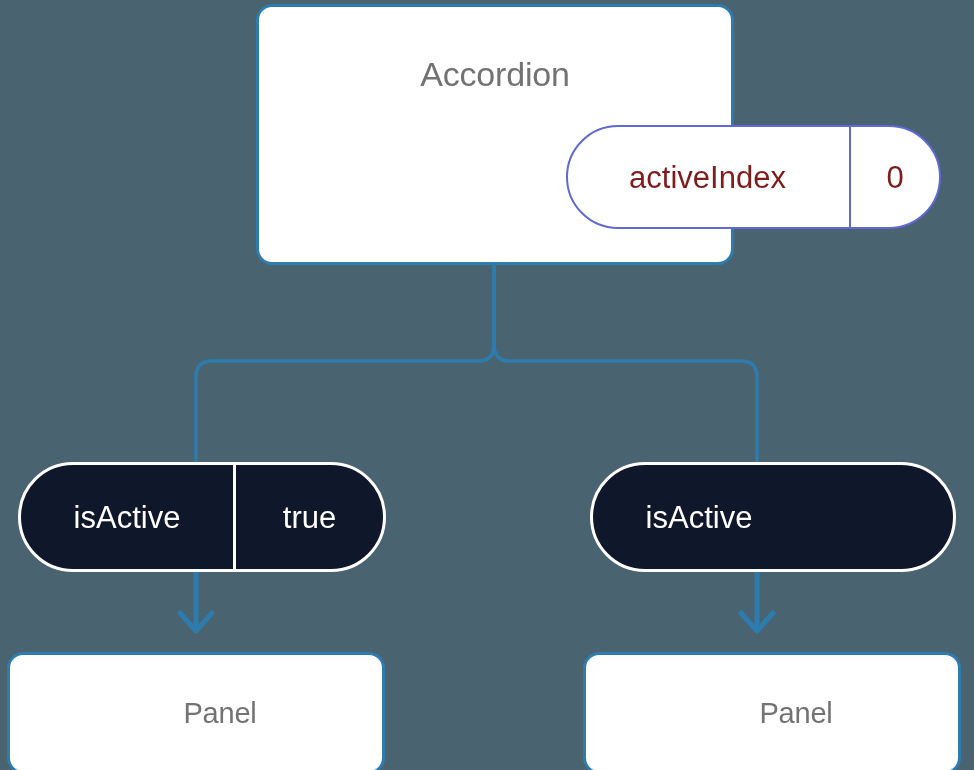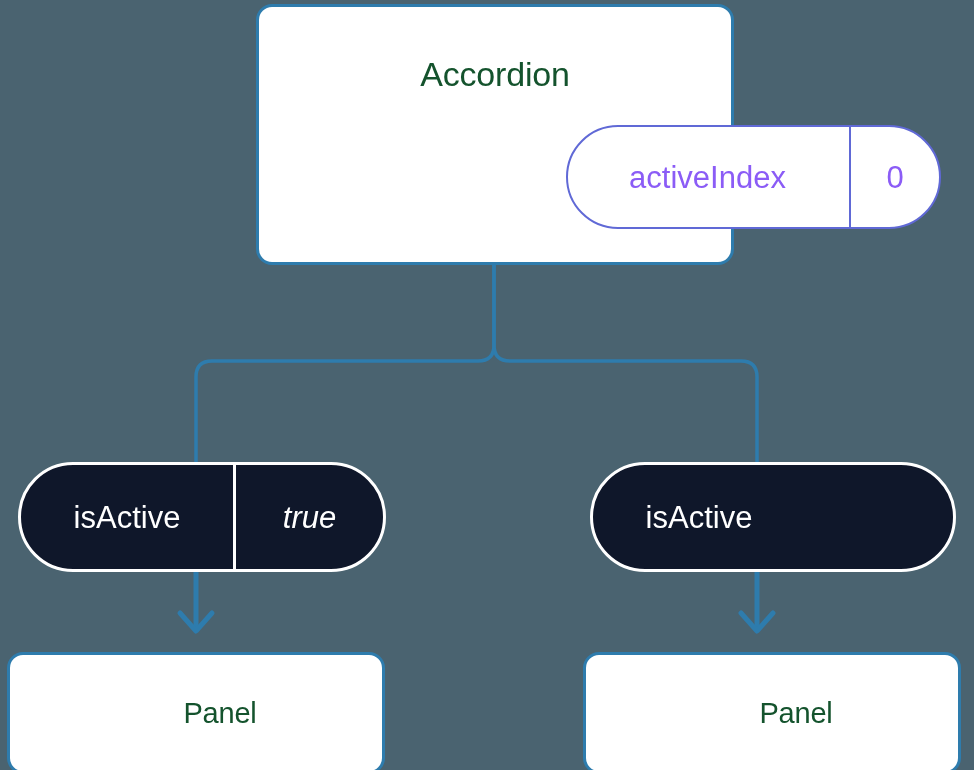--- a/index.html
+++ b/index.html
@@ -34,21 +34,21 @@
     position: absolute;
     background: #ffffff;
     border: 3px solid #2e7cad;
     border-radius: 16px;
     box-sizing: border-box;
     display: flex;
     flex-direction: column;
     align-items: center;
   }
   .card-title {
-    color: #14532d;
+    color: #737373;
     font-size: 34px;
     line-height: 1;
     letter-spacing: -0.2px;
     white-space: nowrap;
   }
 
   
   #root-card {
     left: 256px;
     top: 4px;
@@ -88,38 +88,37 @@
     line-height: 1;
   }
 
   
   .pill-outline {
     border: 2px solid #6069d6;
     background: #ffffff;
   }
   .pill-outline .pill-key,
   .pill-outline .pill-val {
-    color: #8b5cf6;
+    color: #7f1d1d;
   }
   .pill-outline .pill-val {
     border-left: 2px solid #6069d6;
   }
 
   
   .pill-filled {
     background: #0f172a;
     border: 3px solid #ffffff;
   }
   .pill-filled .pill-key,
   .pill-filled .pill-val {
     color: #ffffff;
   }
   .pill-filled .pill-val {
     border-left: 3px solid #ffffff;
-    font-style: italic;
   }
 
   
   #pill-active-index {
     left: 307px;
     top: 118px;
     width: 375px;
     height: 104px;
     font-size: 31px;
   }

